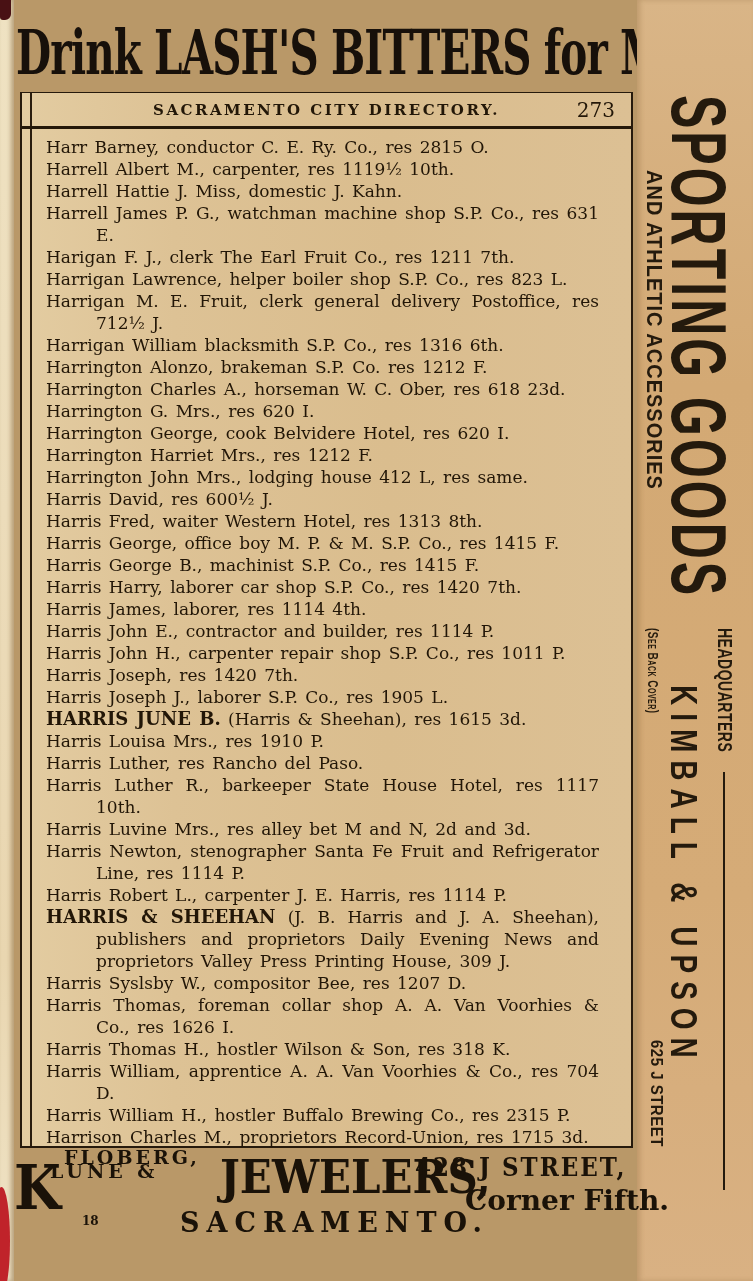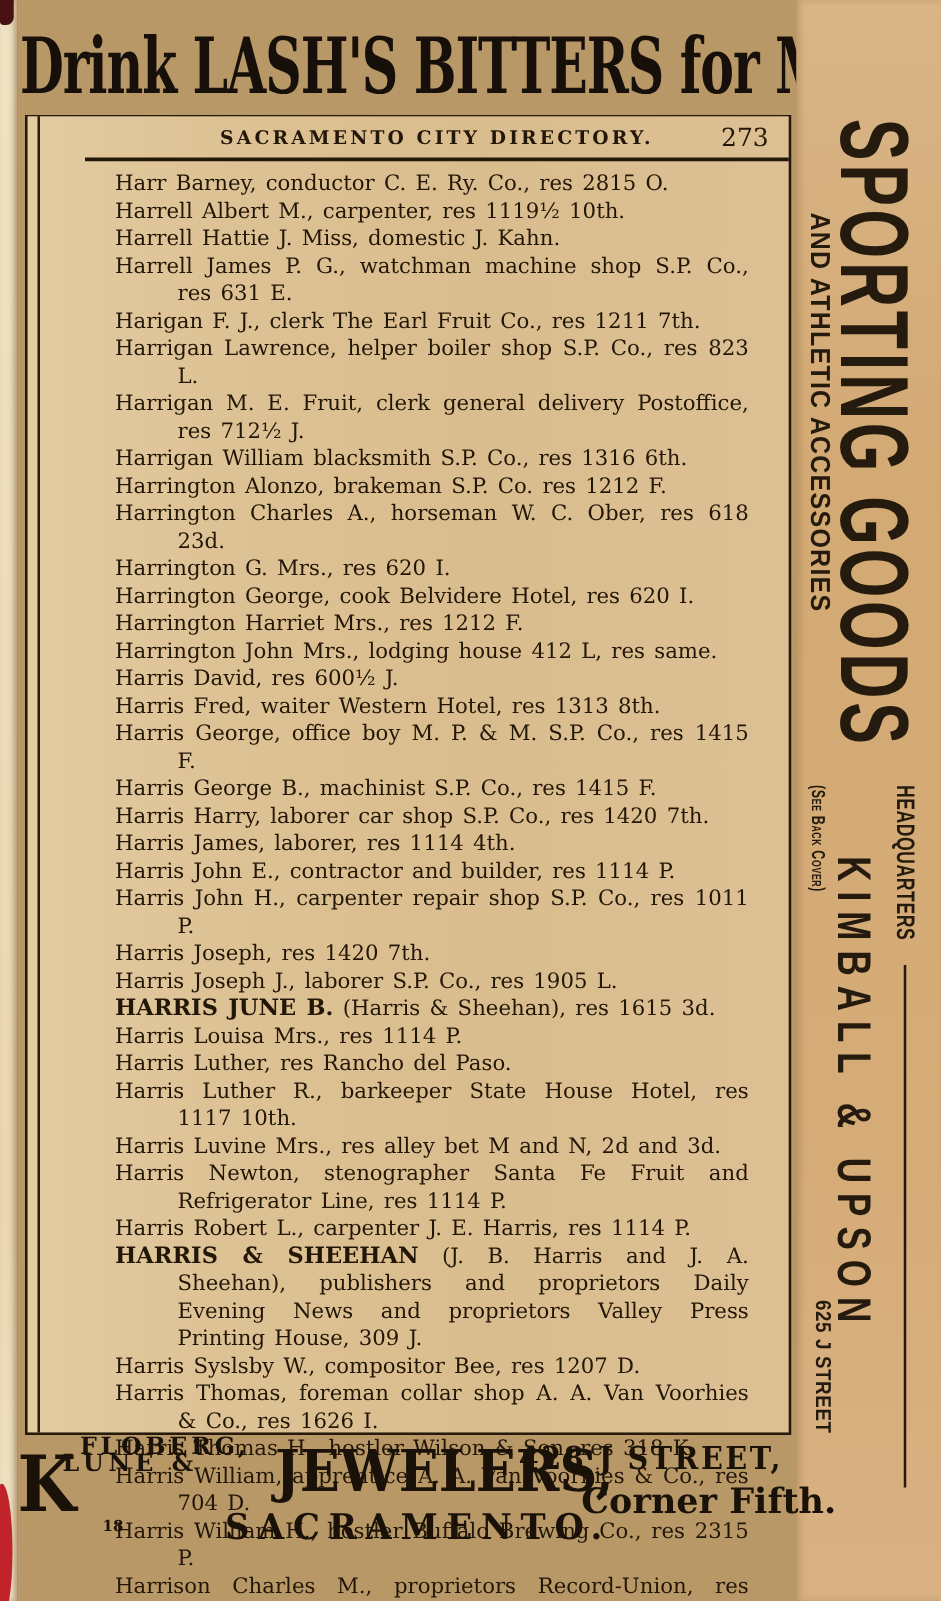--- a/index.html
+++ b/index.html
@@ -12,21 +12,21 @@
     box-shadow:inset -3px 0 4px rgba(120,85,40,.45);}
   .corner-mark{position:absolute;left:0;top:0;width:11px;height:20px;background:#491114;border-radius:0 0 6px 3px;}
   .red-blob{position:absolute;left:-7px;top:1187px;width:17px;height:108px;background:#c0232a;border-radius:50%;}
   
   .banner{position:absolute;left:16px;top:16px;white-space:nowrap;
     font-family:"DejaVu Serif",serif;font-weight:bold;font-size:46px;color:#17100a;
     letter-spacing:-1px;transform:scale(.88,1.35);transform-origin:left top;}
   
   .content-box{position:absolute;left:20px;top:92px;width:613px;height:1056px;box-sizing:border-box;
     border:2px solid #261a0c;border-top-width:1.5px;border-right-width:2.5px;
-    background:linear-gradient(90deg,#e3cca1 0%,#ddc295 25%,#dabd8e 60%,#dcc094 100%);padding-left:46px;}
+    background:linear-gradient(90deg,#e3cca1 0%,#ddc295 25%,#dabd8e 60%,#dcc094 100%);}
   .inner-rule{position:absolute;left:8px;top:0;bottom:0;width:1.5px;background:#2a1d0e;}
   .dir-header{position:relative;height:33px;border-bottom:3px solid #241809;display:flex;align-items:center;justify-content:center;}
   .dir-title{font-size:15px;font-weight:bold;letter-spacing:2.5px;color:#231708;}
   .dir-page-num{position:absolute;right:16px;top:5px;font-size:20px;color:#231708;}
   .entries{padding:7px 32px 0 24px;font-size:17px;line-height:22px;color:#221607;
     text-align:justify;word-spacing:2px;}
   .entry{padding-left:50px;text-indent:-50px;}
   .entry .b{font-weight:bold;font-size:18px;}
   .entry .i{}
   
@@ -90,21 +90,21 @@
         <div class="entry"><span>Harris Fred, waiter Western Hotel, res 1313 8th.</span></div>
         <div class="entry"><span>Harris George, office boy M. P. &amp; M. S.P. Co., res 1415 F.</span></div>
         <div class="entry"><span>Harris George B., machinist S.P. Co., res 1415 F.</span></div>
         <div class="entry"><span>Harris Harry, laborer car shop S.P. Co., res 1420 7th.</span></div>
         <div class="entry"><span>Harris James, laborer, res 1114 4th.</span></div>
         <div class="entry"><span>Harris John E., contractor and builder, res 1114 P.</span></div>
         <div class="entry"><span>Harris John H., carpenter repair shop S.P. Co., res 1011 P.</span></div>
         <div class="entry"><span>Harris Joseph, res 1420 7th.</span></div>
         <div class="entry"><span>Harris Joseph J., laborer S.P. Co., res 1905 L.</span></div>
         <div class="entry"><span class="b">HARRIS JUNE B.</span><span> (Harris &amp; Sheehan), res 1615 3d.</span></div>
-        <div class="entry"><span>Harris Louisa Mrs., res 1114 P.</span></div>
+        <div class="entry"><span>Harris Louisa Mrs., res 1910 P.</span></div>
         <div class="entry"><span>Harris Luther, res Rancho del Paso.</span></div>
         <div class="entry"><span>Harris Luther R., barkeeper State House Hotel, res 1117 10th.</span></div>
         <div class="entry"><span>Harris Luvine Mrs., res alley bet M and N, 2d and 3d.</span></div>
         <div class="entry"><span>Harris Newton, stenographer Santa Fe Fruit and Refrigerator Line, res 1114 P.</span></div>
         <div class="entry"><span>Harris Robert L., carpenter J. E. Harris, res 1114 P.</span></div>
         <div class="entry"><span class="b">HARRIS &amp; SHEEHAN</span><span> (J. B. Harris and J. A. Sheehan), publishers and proprietors </span><span class="i">Daily Evening News</span><span> and proprietors Valley Press Printing House, 309 J.</span></div>
         <div class="entry"><span>Harris Syslsby W., compositor </span><span class="i">Bee</span><span>, res 1207 D.</span></div>
         <div class="entry"><span>Harris Thomas, foreman collar shop A. A. Van Voorhies &amp; Co., res 1626 I.</span></div>
         <div class="entry"><span>Harris Thomas H., hostler Wilson &amp; Son, res 318 K.</span></div>
         <div class="entry"><span>Harris William, apprentice A. A. Van Voorhies &amp; Co., res 704 D.</span></div>

